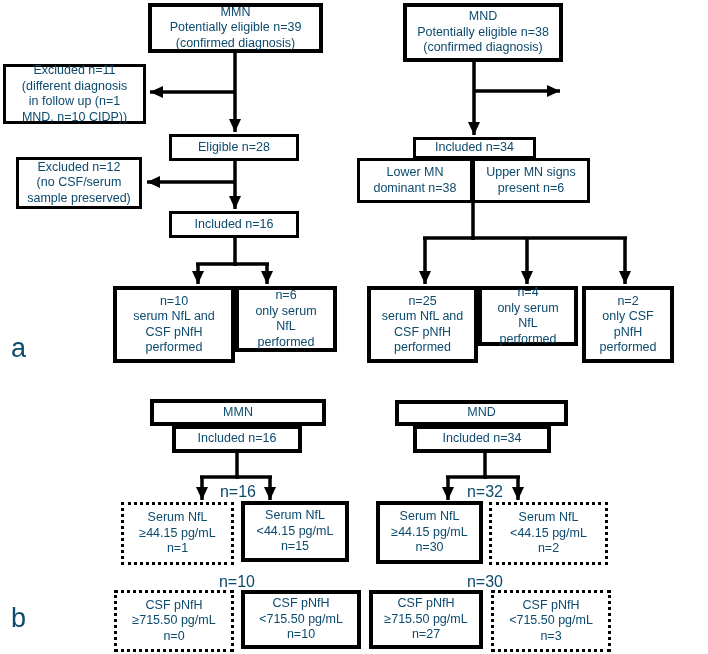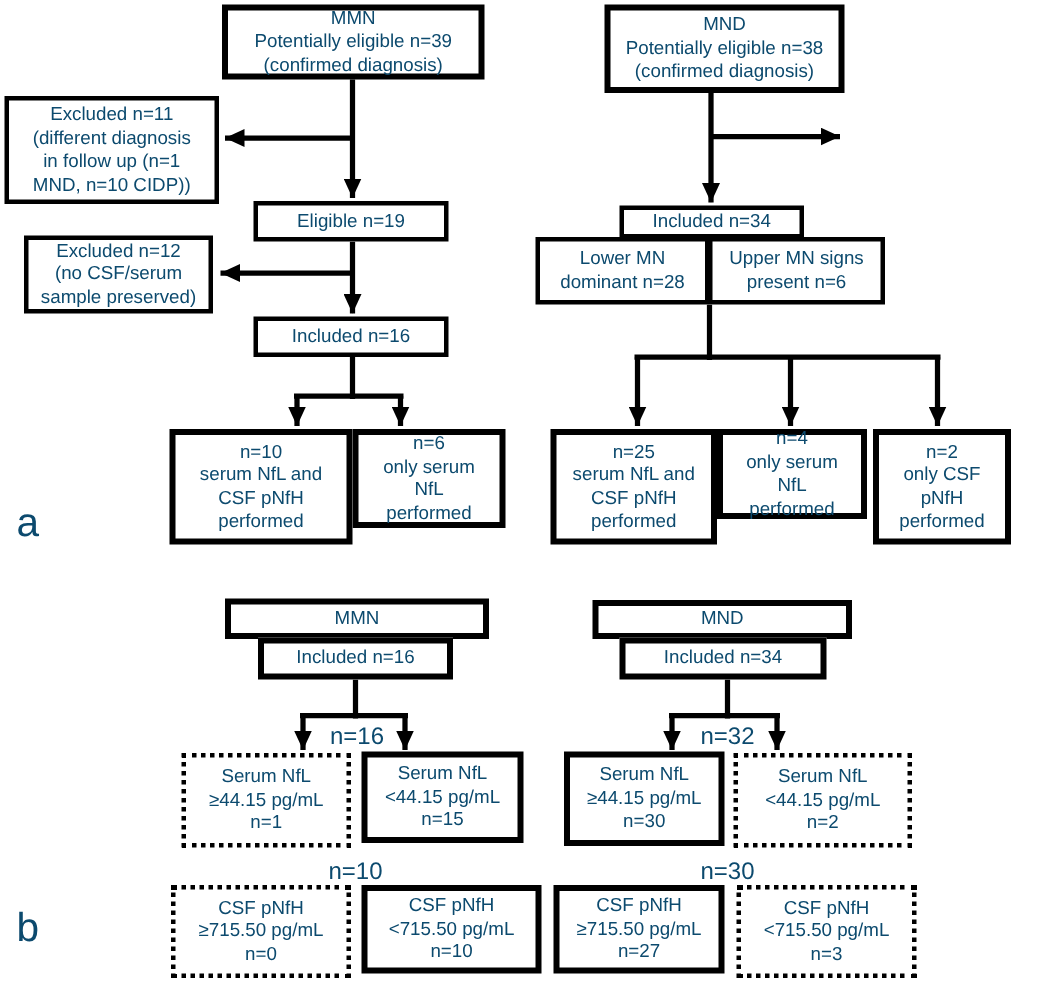--- a/index.html
+++ b/index.html
@@ -44,21 +44,21 @@
   }
   .panel-letter{
     position:absolute;
     font-size:27px;
     z-index:3;
   }
 
   
   .p-mmn-root   {left:148px; top:3px;   width:175px; height:50px;}
   .p-mnd-root   {left:403px; top:3px;   width:160px; height:59px;}
-  .p-excl11     {left:3px;   top:64px;  width:143px; height:72px;}
+  .p-excl11     {left:3px;   top:64px;  width:143px; height:60px;}
   .p-excl4      {left:562px; top:62px;  width:140px; height:76px;}
   .p-eligible   {left:169px; top:134px; width:130px; height:27px;}
   .p-excl12     {left:16px;   top:157px; width:126px; height:52px;}
   .p-inc16a     {left:169px; top:211px; width:130px; height:27px;}
   .p-inc34a     {left:413px; top:137px; width:123px; height:22px;}
   .p-lowermn    {left:357px; top:158px; width:116px; height:45px;}
   .p-uppermn    {left:472px; top:158px; width:118px; height:45px;}
   .p-a1         {left:113px; top:286px; width:122px; height:77px;}
   .p-a2         {left:235px; top:286px; width:102px; height:66px;}
   .p-a3         {left:367px; top:286px; width:111px; height:77px;}
@@ -131,28 +131,28 @@
   <div class="bx thick p-mmn-root">MMN
 Potentially eligible n=39
 (confirmed diagnosis)</div>
   <div class="bx thick p-mnd-root">MND
 Potentially eligible n=38
 (confirmed diagnosis)</div>
   <div class="bx p-excl11">Excluded n=11
 (different diagnosis
 in follow up (n=1
 MND, n=10 CIDP))</div>
-  <div class="bx p-eligible">Eligible n=19</div>
+  <div class="bx p-eligible">Eligible n=28</div>
   <div class="bx p-excl12">Excluded n=12
 (no CSF/serum
 sample preserved)</div>
   <div class="bx p-inc16a">Included n=16</div>
   <div class="bx p-inc34a">Included n=34</div>
   <div class="bx p-lowermn">Lower MN
-dominant n=28</div>
+dominant n=38</div>
   <div class="bx p-uppermn">Upper MN signs
 present n=6</div>
   <div class="bx thick p-a1">n=10
 serum NfL and
 CSF pNfH
 performed</div>
   <div class="bx thick p-a2">n=6
 only serum
 NfL
 performed</div>

